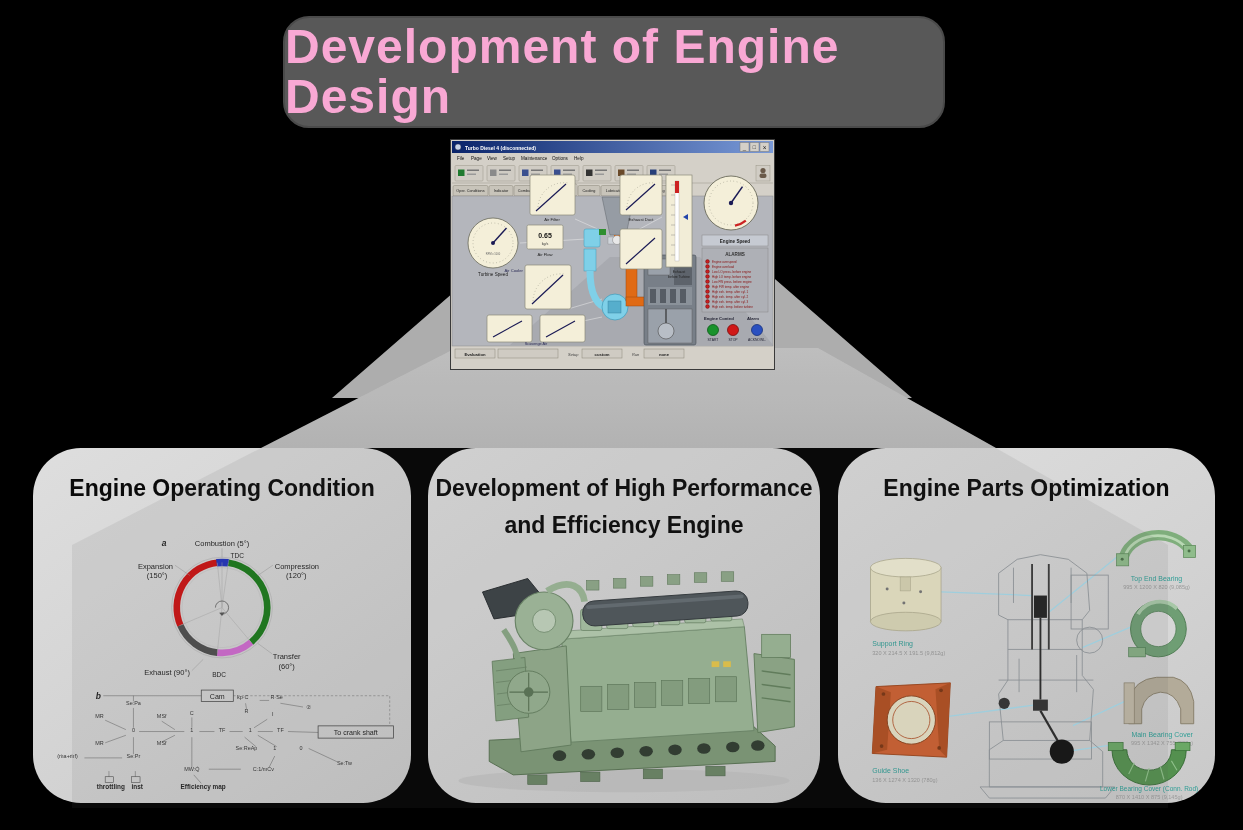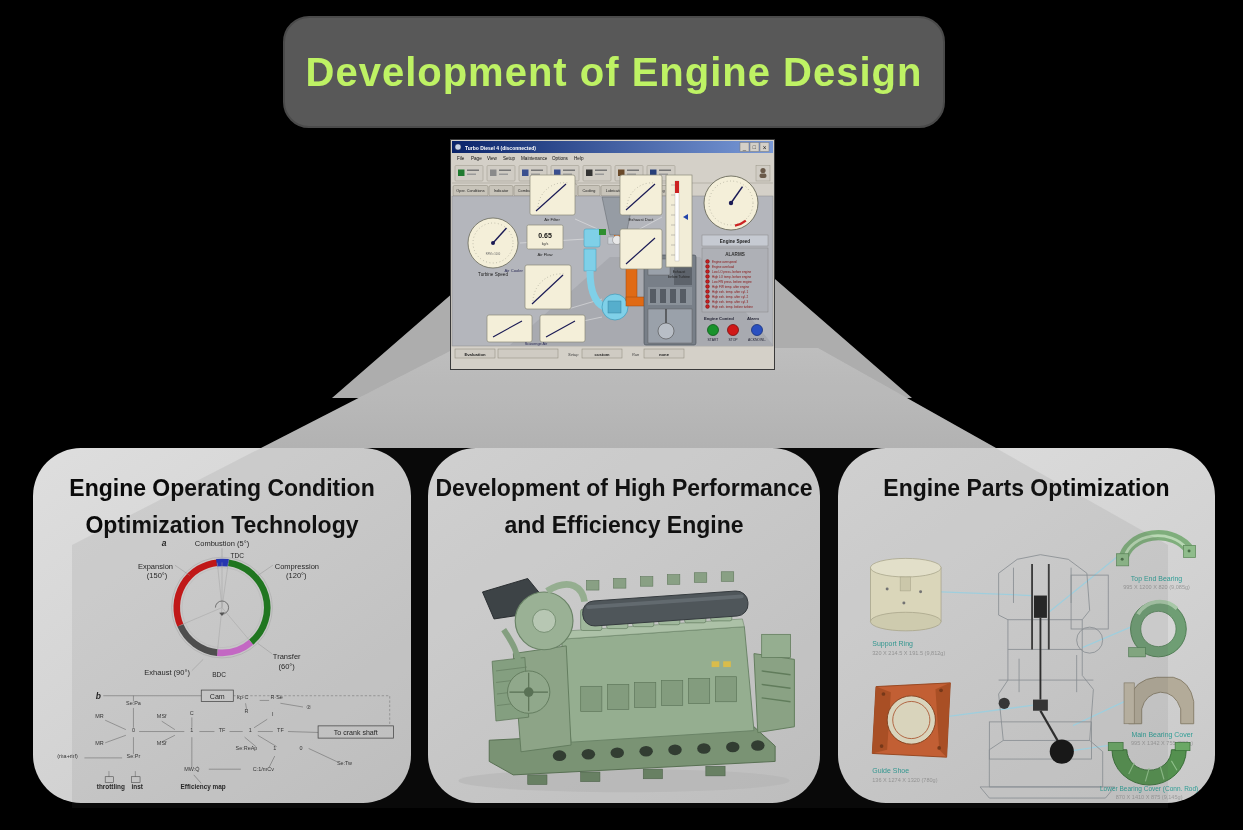--- a/index.html
+++ b/index.html
@@ -3,21 +3,21 @@
 <meta charset="utf-8">
 <style>
   html,body{margin:0;padding:0;background:#000;}
   .stage{position:relative;width:1243px;height:830px;background:#000;overflow:hidden;
          font-family:"Liberation Sans",sans-serif;}
   .layer{position:absolute;left:0;top:0;}
   
   .banner{position:absolute;left:283px;top:16px;width:662px;height:112px;background:#585858;
           border-radius:26px;border:2px solid #4a4a4a;box-sizing:border-box;z-index:5;
           display:flex;flex-direction:column;justify-content:center;align-items:center;}
-  .banner div{color:#bef264;font-weight:700;font-size:40px;line-height:50px;letter-spacing:1px;text-align:center;}
+  .banner div{color:#f9a8d4;font-weight:700;font-size:48px;line-height:50px;letter-spacing:1px;}
   
   .panel{position:absolute;top:448px;height:355px;background:linear-gradient(145deg,#dedede 0%,#d2d2d2 60%,#c9c9c9 100%);
          border-radius:48px;z-index:2;}
   .panel .ptitle{position:absolute;left:0;right:0;top:22px;text-align:center;color:#0a0a0a;
          font-weight:700;font-size:23px;line-height:37px;}
   .psvg{position:absolute;}
   svg text{font-family:"Liberation Sans",sans-serif;}
   .serif{font-family:"Liberation Serif",serif;}
   .win{position:absolute;left:450px;top:139px;width:325px;height:231px;z-index:4;}
   .shade{z-index:3;pointer-events:none;}
@@ -39,21 +39,20 @@
     <polygon points="456,348 818,348 996,448 261,448" fill="url(#gfun)"></polygon>
   </svg>
 
   <div class="banner">
     <div>Development of Engine Design</div>
   </div>
 
   <div class="panel" style="left:33px;width:378px;">
     <div class="ptitle">
       <div>Engine Operating Condition</div>
-      <div>Optimization Technology</div>
     </div>
 
     <svg class="psvg" style="left:10px;top:88px;" width="358" height="146" viewBox="0 0 380 155">
       <circle cx="190" cy="76" r="53.5" fill="none" stroke="#b5b5b5" stroke-width="0.7"></circle>
       <circle cx="190" cy="76" r="42.5" fill="none" stroke="#c2c2c2" stroke-width="0.6"></circle>
       <path d="M196.7,28.5 A48,48 0 0 1 220.9,112.8" fill="none" stroke="#1a7a1a" stroke-width="7"></path>
       <path d="M220.9,112.8 A48,48 0 0 1 185,123.8" fill="none" stroke="#d06ad0" stroke-width="7"></path>
       <path d="M185,123.8 A48,48 0 0 1 145.8,94.8" fill="none" stroke="#4d4d4d" stroke-width="7"></path>
       <path d="M145.8,94.8 A48,48 0 0 1 185,28.3" fill="none" stroke="#cc1111" stroke-width="7"></path>
       <path d="M184.2,28.4 A48,48 0 0 1 196.7,28.5" fill="none" stroke="#2233bb" stroke-width="8"></path>

